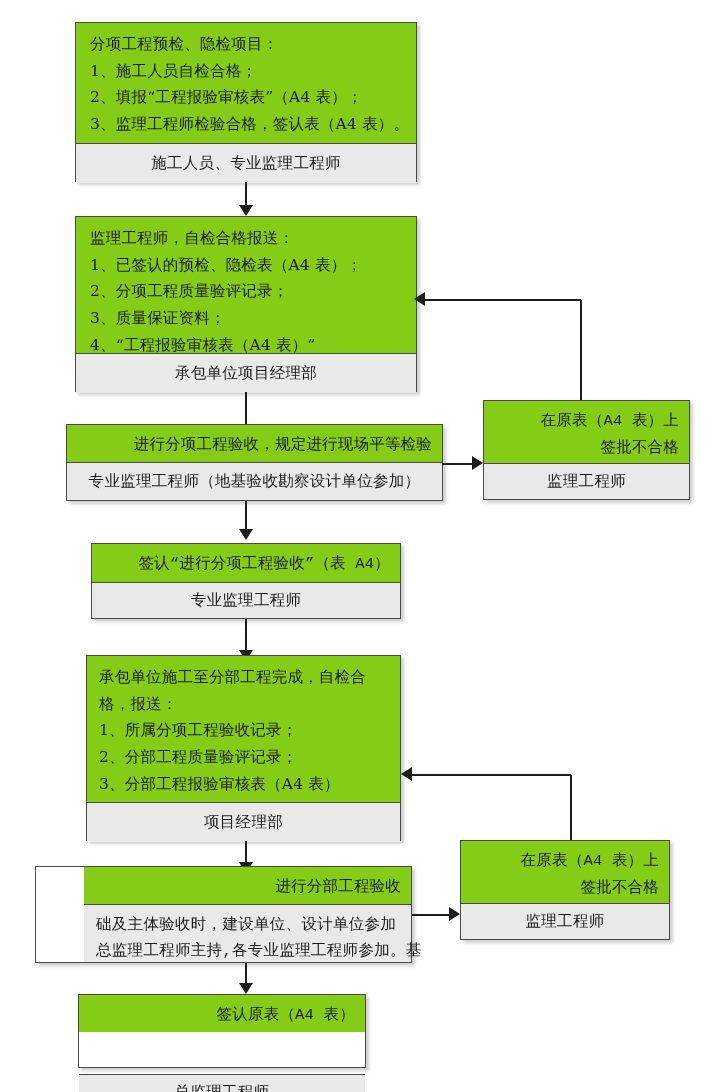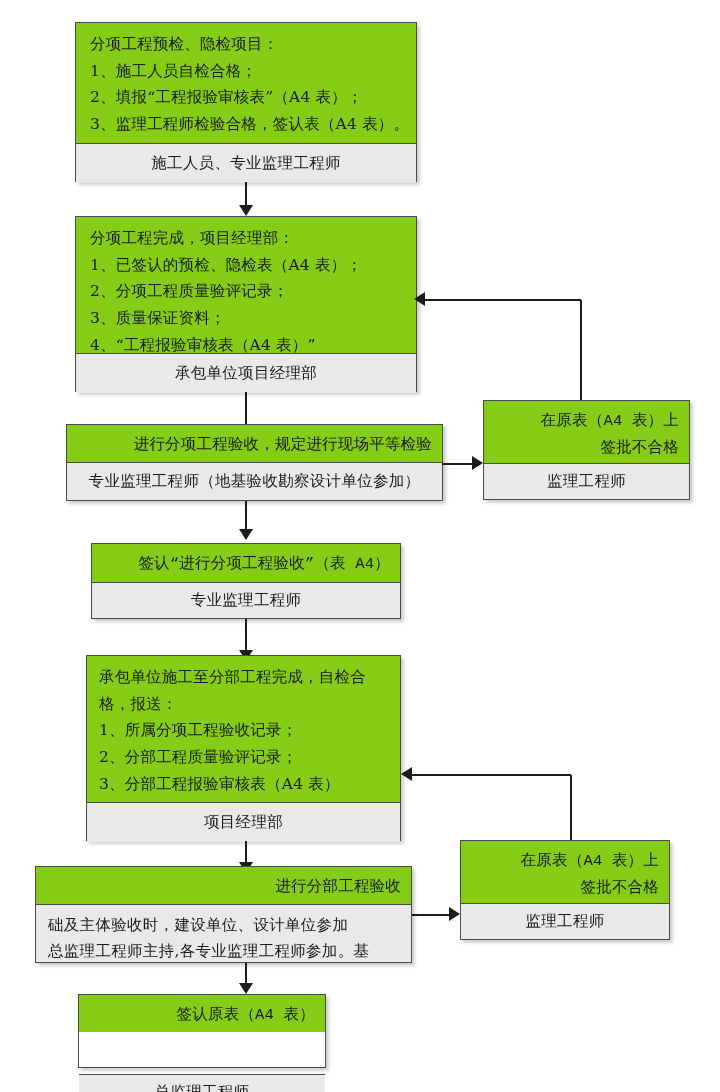--- a/index.html
+++ b/index.html
@@ -41,20 +41,21 @@
     box-sizing: border-box;
     background: #e9e9e9;
     border-top: 1.5px solid #4a4a4a;
     text-align: center;
     color: #1a1a1a;
     font-size: 15.5px;
     letter-spacing: 0.3px;
     display: flex;
     align-items: center;
     justify-content: center;
+    font-family: Liberation Mono, monospace;
   }
   .node-footer.multiline {
     display: block;
     text-align: left;
     padding: 7px 10px 8px 12px;
     line-height: 1.7;
   }
   .node-footer.multiline .ln { display: block; white-space: nowrap; }
 
   
@@ -103,21 +104,21 @@
       <span class="ln">3、监理工程师检验合格，签认表（A4 表）。</span>
     </div>
     <div class="node-footer" style="height:40px;">施工人员、专业监理工程师</div>
   </div>
 
   <div class="vline" style="left:245px; top:182px; height:25px;"></div>
   <div class="arrow-down" style="left:239px; top:205px;"></div>
 
   <div class="node" style="left:75px; top:216px; width:342px; height:176px;">
     <div class="node-body" style="height:136px;">
-      <span class="ln">分项工程完成，项目经理部：</span>
+      <span class="ln">监理工程师，自检合格报送：</span>
       <span class="ln">1、已签认的预检、隐检表（A4 表）；</span>
       <span class="ln">2、分项工程质量验评记录；</span>
       <span class="ln">3、质量保证资料；</span>
       <span class="ln">4、“工程报验审核表（A4 表）”</span>
     </div>
     <div class="node-footer" style="height:40px;text-align:right;">承包单位项目经理部</div>
   </div>
 
   <div class="vline" style="left:245px; top:392px; height:38px;"></div>
   <div class="arrow-down" style="left:239px; top:425px;"></div>
@@ -168,21 +169,21 @@
     <div class="node-footer" style="height:40px;">项目经理部</div>
   </div>
 
   <div class="vline" style="left:570px; top:775px; height:66px;"></div>
   <div class="hline" style="left:410px; top:774px; width:161px;"></div>
   <div class="arrow-left" style="left:401px; top:767px;"></div>
 
   <div class="vline" style="left:245px; top:841px; height:28px;"></div>
   <div class="arrow-down" style="left:239px; top:862px;"></div>
 
-  <div class="node" style="left:35px; top:866px; width:377px; height:97px;">
+  <div class="node" style="left:35px; top:866px; width:377px; height:97px;padding-left:48px;">
     <div class="node-body centered" style="height:37px;">
       <span class="ln">进行分部工程验收</span>
     </div>
     <div class="node-footer multiline" style="height:58px;">
       <span class="ln">础及主体验收时，建设单位、设计单位参加</span>
       <span class="ln">总监理工程师主持,各专业监理工程师参加。基</span>
     </div>
   </div>
 
   <div class="hline" style="left:412px; top:914px; width:38px;"></div>
@@ -192,20 +193,20 @@
     <div class="node-body centered" style="height:62px;">
       <span class="ln">在原表（A4 表）上</span>
       <span class="ln">签批不合格</span>
     </div>
     <div class="node-footer" style="height:36px;">监理工程师</div>
   </div>
 
   <div class="vline" style="left:245px; top:963px; height:26px;"></div>
   <div class="arrow-down" style="left:239px; top:983px;"></div>
 
-  <div class="node" style="left:78px; top:994px; width:248px; height:74px;">
+  <div class="node" style="left:78px; top:994px; width:288px; height:74px;">
     <div class="node-body centered" style="height:37px;">
       <span class="ln">签认原表（A4 表）</span>
     </div>
     <div class="node-footer" style="height:35px;margin-top:42px;">总监理工程师</div>
   </div>
 
 </div>
 
 </body></html>

